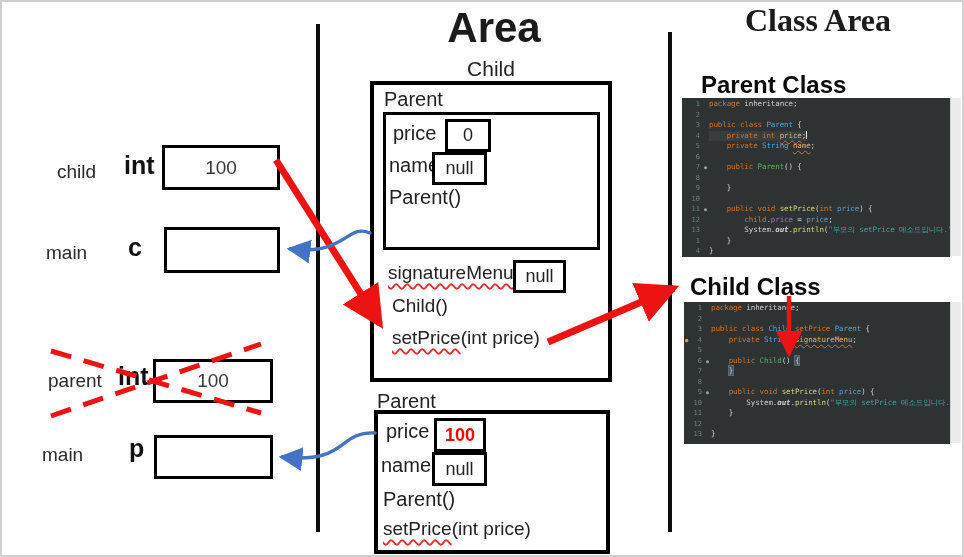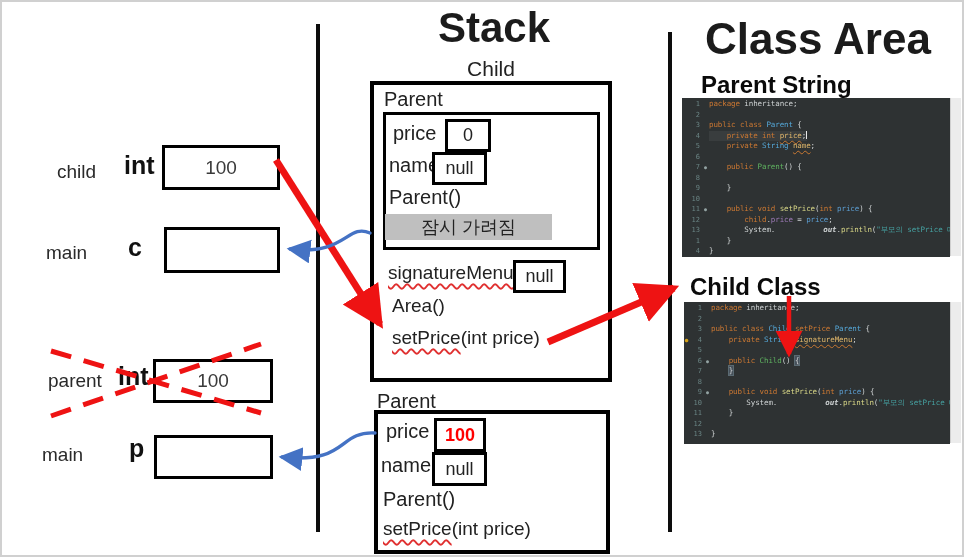--- a/index.html
+++ b/index.html
@@ -6,21 +6,21 @@
   .canvas{
     position:relative;width:964px;height:557px;box-sizing:border-box;
     background:#ffffff;border:2px solid #d0d0d0;overflow:hidden;
     font-family:"Liberation Sans","DejaVu Sans",sans-serif;color:#1b1b1b;
   }
   .abs{position:absolute;}
   
   .big-title{font-weight:700;text-align:center;line-height:1.05;}
   .t-stack{left:0;top:6px;width:316px;font-size:42px;}
   .t-heap{left:318px;top:4px;width:348px;font-size:42px;}
-  .t-class{left:672px;top:14px;width:288px;font-size:44px;}
+  .t-class{left:672px;top:2px;width:288px;font-size:32px;font-family:Liberation Serif, serif;}
   .divider{background:#0d0d0d;width:4px;}
   .dv1{left:314px;top:22px;height:508px;}
   .dv2{left:666px;top:30px;height:500px;}
   
   .s-label{font-size:19px;color:#2a2a2a;}
   .s-var{font-size:25px;font-weight:700;color:#111;}
   .s-box{border:3px solid #000;display:flex;align-items:center;justify-content:center;
          font-size:19px;color:#3a3a3a;background:#fff;}
   
   .h-label{font-size:20px;color:#222;}
@@ -39,38 +39,38 @@
     font-size:7.5px;line-height:10.5px;overflow:hidden;padding-top:1px;
   }
   .code-line{display:flex;height:10.5px;}
   .code-line.cur .lc{background:rgba(255,255,255,0.055);}
   .ann{width:5px;flex:none;font-size:6px;line-height:10.5px;color:#d4a017;text-align:center;}
   .ln{width:13px;flex:none;text-align:right;color:#6a8484;font-size:7px;padding-right:2px;}
   .fold{width:7px;flex:none;font-size:5px;line-height:10.5px;color:#93a3a3;text-align:center;}
   .lc{white-space:pre;letter-spacing:-0.1px;}
   .t-k{color:#cc7832;} .t-p{color:#cfd3d4;} .t-c{color:#55a8d9;} .t-g{color:#5fb360;}
   .t-m{color:#d8d787;} .t-v{color:#5c9fd4;} .t-r{color:#9e7bb8;} .t-s{color:#46a3a3;}
-  .t-o{color:#cfd3d4;font-weight:700;font-style:italic;margin-left:48px;}
+  .t-o{color:#cfd3d4;font-weight:700;font-style:italic;}
   .t-f{color:#e2b86b;text-decoration:underline wavy #c87832 1px;text-underline-offset:1.5px;}
   .t-b{background:#46505a;outline:1px solid #5a6a72;color:#cfd3d4;}
   .t-i{display:inline-block;width:1px;height:8px;background:#e8e8e8;vertical-align:-1px;}
   .scroll-strip{background:#ececec;border-left:1px solid #cfcfcf;}
   
   svg.overlay{position:absolute;left:0;top:0;pointer-events:none;z-index:50;}
   .arrow-red{stroke:var(--arrow-red);fill:none;}
   .arrow-blue{stroke:var(--arrow-blue);fill:none;}
   .mk-red{fill:var(--arrow-red);} .mk-blue{fill:var(--arrow-blue);}
   .xline{stroke:var(--arrow-red);stroke-width:5;stroke-dasharray:21 13;fill:none;}
 </style>
 </head>
 <body>
 
 <div class="canvas">
 
-  <div class="abs big-title t-heap">Stack</div>
+  <div class="abs big-title t-heap">Area</div>
   <div class="abs big-title t-class">Class Area</div>
 
   <div class="abs divider dv1"></div>
   <div class="abs divider dv2"></div>
 
   <div class="abs s-label" style="left:55px;top:159px;">child</div>
   <div class="abs s-var" style="left:122px;top:149px;">int</div>
   <div class="abs s-box" style="left:160px;top:143px;width:112px;height:39px;">100</div>
 
   <div class="abs s-label" style="left:44px;top:240px;">main</div>
@@ -90,41 +90,40 @@
   <div class="abs h-label" style="left:382px;top:86px;">Parent</div>
   <div class="abs h-box" style="left:381px;top:110px;width:217px;height:138px;border-width:3.5px;box-sizing:border-box;"></div>
 
   <div class="abs h-label" style="left:391px;top:120px;">price</div>
   <div class="abs h-vbox" style="left:443px;top:117px;width:40px;height:27px;">0</div>
 
   <div class="abs h-label" style="left:387px;top:152px;">name</div>
   <div class="abs h-vbox" style="left:430px;top:150px;width:49px;height:27px;">null</div>
 
   <div class="abs h-label" style="left:387px;top:184px;">Parent()</div>
-  <div class="abs hidden-note" style="left:383px;top:212px;width:167px;height:26px;">잠시 가려짐</div>
 
   <div class="abs h-small" style="left:386px;top:260px;"><span class="wavy">signatureMenu</span></div>
   <div class="abs h-vbox" style="left:511px;top:258px;width:47px;height:27px;">null</div>
 
-  <div class="abs h-small" style="left:390px;top:293px;">Area()</div>
+  <div class="abs h-small" style="left:390px;top:293px;">Child()</div>
   <div class="abs h-small" style="left:390px;top:325px;"><span class="wavy">setPrice</span><span>(int price)</span></div>
 
   <div class="abs h-label" style="left:375px;top:388px;">Parent</div>
   <div class="abs h-box" style="left:372px;top:408px;width:236px;height:144px;box-sizing:border-box;"></div>
 
   <div class="abs h-label" style="left:384px;top:418px;">price</div>
   <div class="abs h-vbox val-red" style="left:432px;top:416px;width:46px;height:28px;">100</div>
 
   <div class="abs h-label" style="left:379px;top:452px;">name</div>
   <div class="abs h-vbox" style="left:430px;top:450px;width:49px;height:28px;">null</div>
 
   <div class="abs h-label" style="left:381px;top:486px;">Parent()</div>
   <div class="abs h-small" style="left:381px;top:516px;"><span class="wavy">setPrice</span><span>(int price)</span></div>
 
-  <div class="abs cls-subtitle" style="left:699px;top:69px;">Parent String</div>
+  <div class="abs cls-subtitle" style="left:699px;top:69px;">Parent Class</div>
   <div class="abs code" style="left:680px;top:96px;width:268px;height:158px;">
       <div class="code-line">
         <span class="ann"></span>
         <span class="ln">1</span>
         <span class="fold"></span>
         <span class="lc"><span class="t-k">package</span><span class="t-p"> inheritance;</span></span>
       </div>
       <div class="code-line">
         <span class="ann"></span>
         <span class="ln">2</span>

